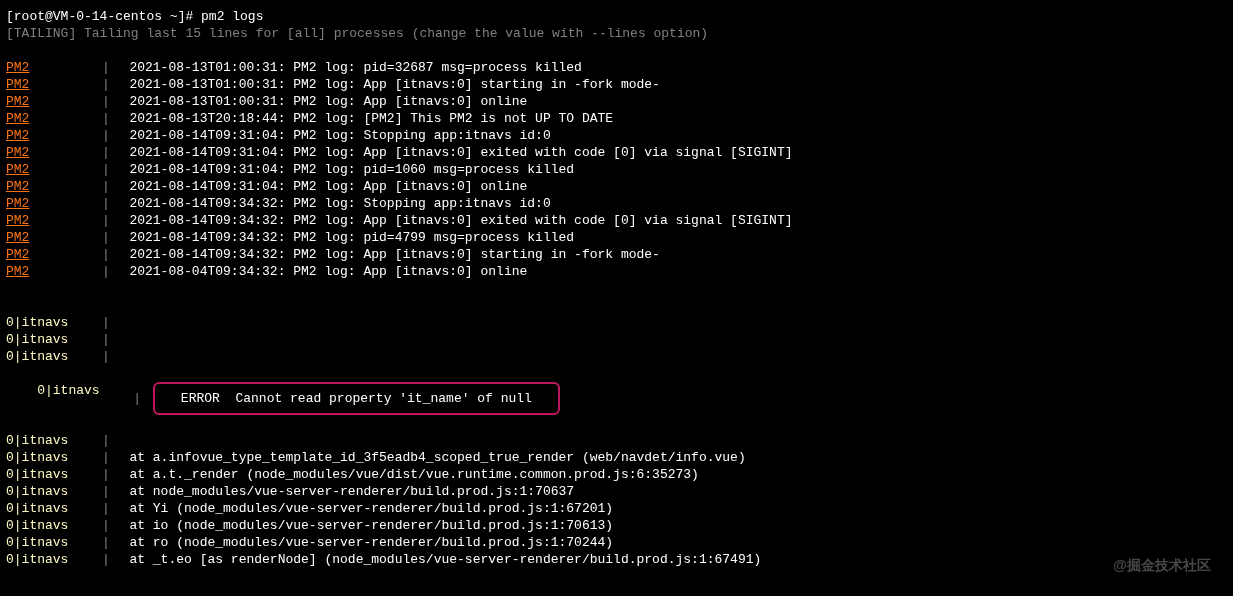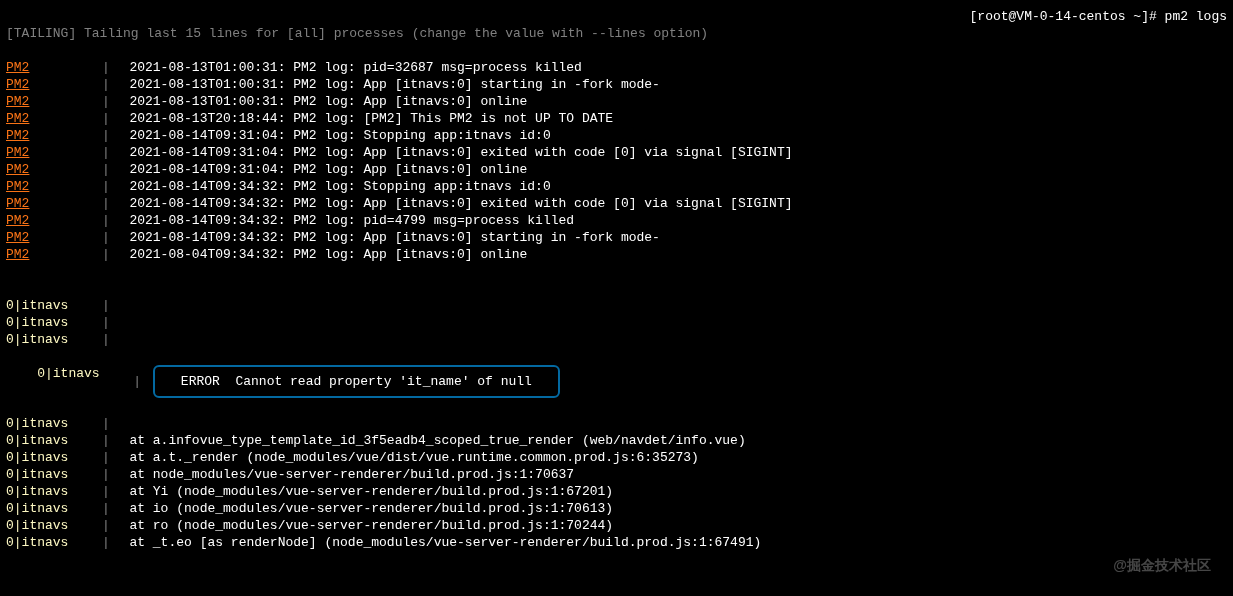--- a/index.html
+++ b/index.html
@@ -9,21 +9,21 @@
       font-size: 13px;
       line-height: 17px;
       color: #c0c0c0;
       width: 1233px;
       height: 596px;
       overflow: hidden;
       padding: 8px 6px;
       position: relative;
     }
     .line { white-space: pre; }
-    .prompt-line { color: #fff; text-align: right; }
+    .prompt-line { color: #fff; }
     .dim { color: #808080; }
     .app-col {
       display: inline-block;
       width: 96px;
       vertical-align: top;
     }
     .sep {
       display: inline-block;
       color: #808080;
       margin-right: 4px;
@@ -35,21 +35,21 @@
       position: absolute;
       right: 22px;
       bottom: 22px;
       color: rgba(200,200,200,0.35);
       font-family: sans-serif;
       font-size: 14px;
       font-weight: bold;
     }
     .highlight-box {
       display: inline-block;
-      border: 2px solid #0369a1;
+      border: 2px solid #be185d;
       border-radius: 6px;
       padding: 6px 18px;
       margin-left: 8px;
     }
     .hl-text {
       color: #fff;
       background: #000;
     }
     .gap { height: 17px; }
   </style>
@@ -62,20 +62,21 @@
   <div class="line dim">[TAILING] Tailing last 15 lines for [all] processes (change the value with --lines option)</div>
   <div class="gap"></div>
 
   <div id="pm2-block">
       <div class="line"><span class="app-col pm2">PM2</span><span class="sep">|</span><span class="msg">  2021-08-13T01:00:31: PM2 log: pid=32687 msg=process killed</span></div>
       <div class="line"><span class="app-col pm2">PM2</span><span class="sep">|</span><span class="msg">  2021-08-13T01:00:31: PM2 log: App [itnavs:0] starting in -fork mode-</span></div>
       <div class="line"><span class="app-col pm2">PM2</span><span class="sep">|</span><span class="msg">  2021-08-13T01:00:31: PM2 log: App [itnavs:0] online</span></div>
       <div class="line"><span class="app-col pm2">PM2</span><span class="sep">|</span><span class="msg">  2021-08-13T20:18:44: PM2 log: [PM2] This PM2 is not UP TO DATE</span></div>
       <div class="line"><span class="app-col pm2">PM2</span><span class="sep">|</span><span class="msg">  2021-08-14T09:31:04: PM2 log: Stopping app:itnavs id:0</span></div>
       <div class="line"><span class="app-col pm2">PM2</span><span class="sep">|</span><span class="msg">  2021-08-14T09:31:04: PM2 log: App [itnavs:0] exited with code [0] via signal [SIGINT]</span></div>
+      <div class="line"><span class="app-col pm2">PM2</span><span class="sep">|</span><span class="msg">  2021-08-14T09:31:04: PM2 log: pid=1060 msg=process killed</span></div>
       <div class="line"><span class="app-col pm2">PM2</span><span class="sep">|</span><span class="msg">  2021-08-14T09:31:04: PM2 log: App [itnavs:0] online</span></div>
       <div class="line"><span class="app-col pm2">PM2</span><span class="sep">|</span><span class="msg">  2021-08-14T09:34:32: PM2 log: Stopping app:itnavs id:0</span></div>
       <div class="line"><span class="app-col pm2">PM2</span><span class="sep">|</span><span class="msg">  2021-08-14T09:34:32: PM2 log: App [itnavs:0] exited with code [0] via signal [SIGINT]</span></div>
       <div class="line"><span class="app-col pm2">PM2</span><span class="sep">|</span><span class="msg">  2021-08-14T09:34:32: PM2 log: pid=4799 msg=process killed</span></div>
       <div class="line"><span class="app-col pm2">PM2</span><span class="sep">|</span><span class="msg">  2021-08-14T09:34:32: PM2 log: App [itnavs:0] starting in -fork mode-</span></div>
       <div class="line"><span class="app-col pm2">PM2</span><span class="sep">|</span><span class="msg">  2021-08-04T09:34:32: PM2 log: App [itnavs:0] online</span></div>
     </div>
 
   <div class="gap"></div>
   <div class="gap"></div>

